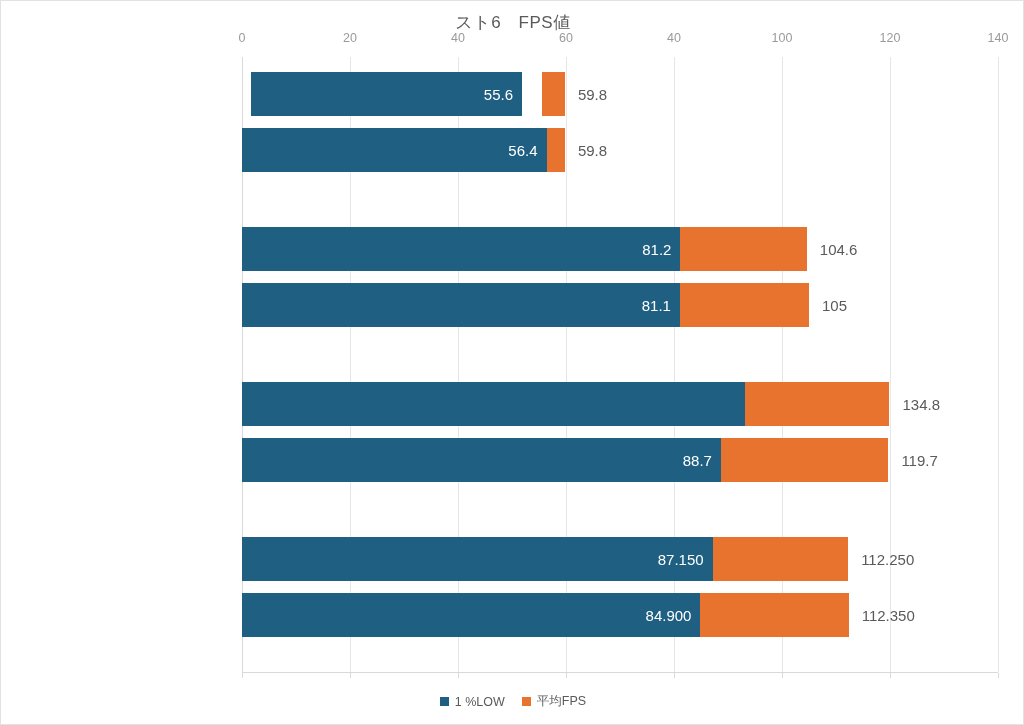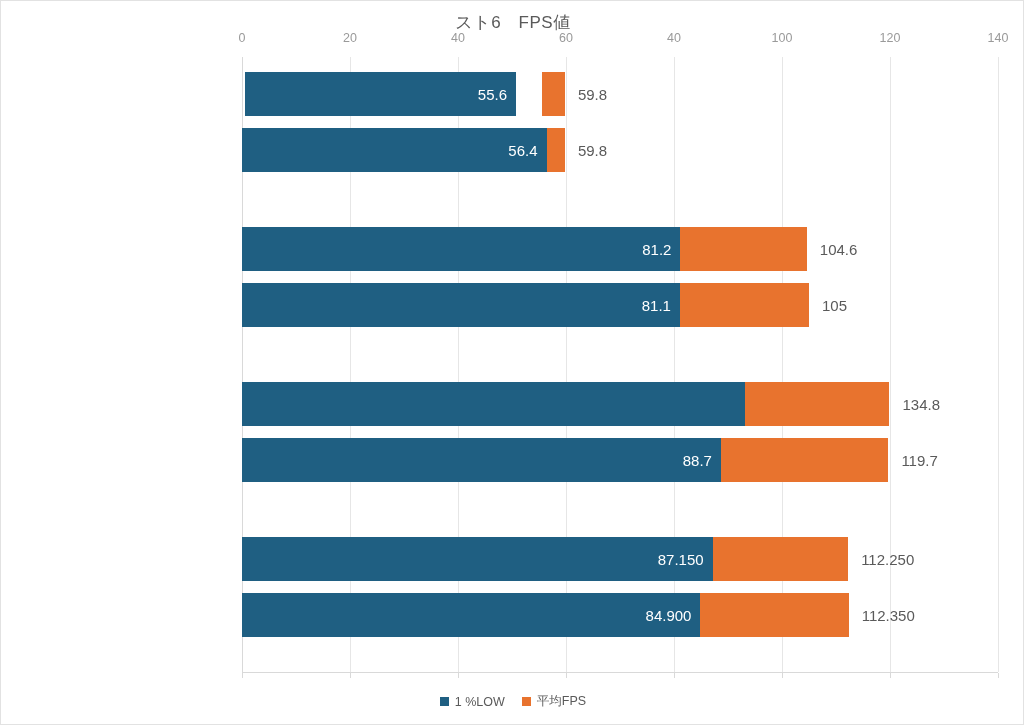--- a/index.html
+++ b/index.html
@@ -168,21 +168,21 @@
         <div class="xtick-label" style="left: 108px; top: -26px;">20</div>
         <div class="xtick-label" style="left: 216px; top: -26px;">40</div>
         <div class="xtick-label" style="left: 324px; top: -26px;">60</div>
         <div class="xtick-label" style="left: 432px; top: -26px;">40</div>
         <div class="xtick-label" style="left: 540px; top: -26px;">100</div>
         <div class="xtick-label" style="left: 648px; top: -26px;">120</div>
         <div class="xtick-label" style="left: 756px; top: -26px;">140</div>
       </div>
     <div id="bars">
         <div class="bar-row" style="top: 15px; height: 44px; width: 756px;">
-          <div class="seg low" style="left: 3px; width: 271px; background: rgb(31, 95, 130);">
+          <div class="seg low" style="left: 9px; width: 271px; background: rgb(31, 95, 130);">
             <span class="seg-label">55.6</span>
           </div>
           <div class="seg avg" style="left: 300.24px; width: 22.68px; background: rgb(232, 115, 46);"></div>
           <div class="total-label" style="left: 322.92px;">59.8</div>
         </div>
         <div class="bar-row" style="top: 71px; height: 44px; width: 756px;">
           <div class="seg low" style="left: 0px; width: 304.56px; background: rgb(31, 95, 130);">
             <span class="seg-label">56.4</span>
           </div>
           <div class="seg avg" style="left: 304.56px; width: 18.36px; background: rgb(232, 115, 46);"></div>

